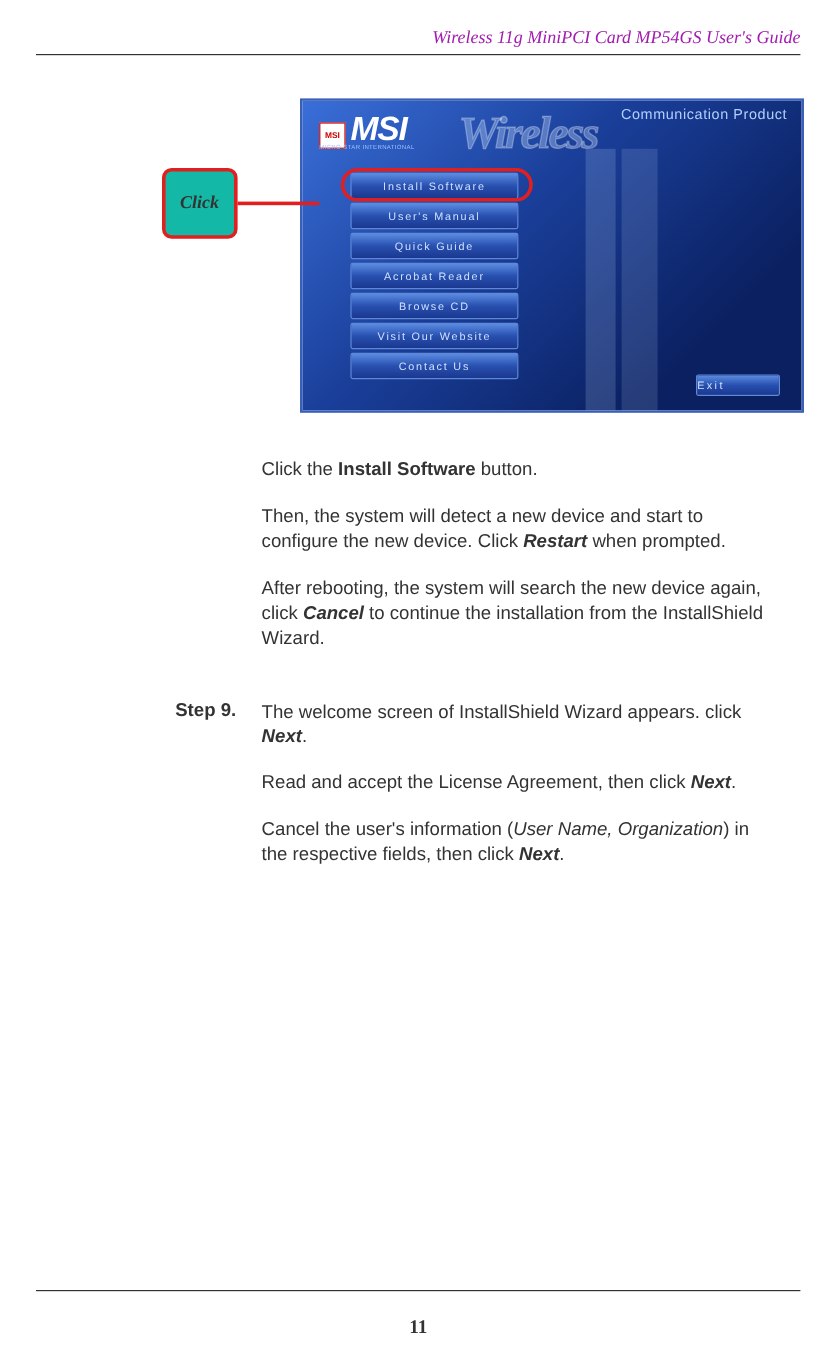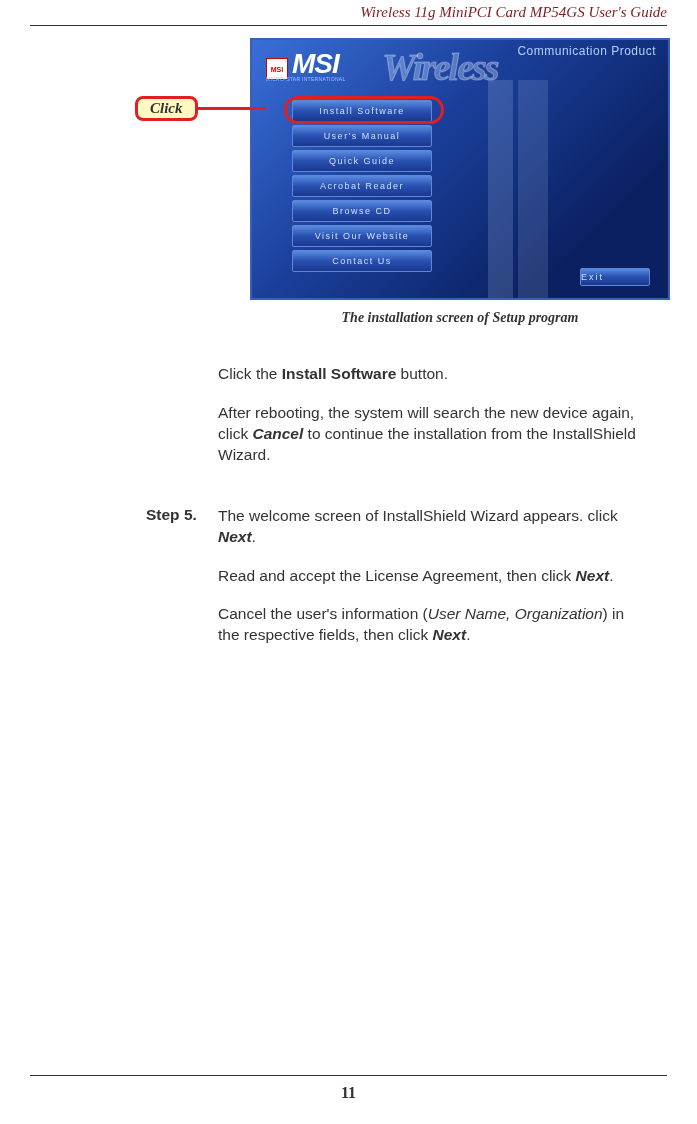--- a/index.html
+++ b/index.html
@@ -12,25 +12,25 @@
       position: relative;
     }
     .page {
       padding: 0 30px;
     }
     .header-title {
       text-align: right;
       font-style: italic;
       font-family: "Times New Roman", serif;
       font-size: 15px;
-      color: #7f1d1d;
-      padding-top: 4px;
+      color: #a21caf;
+      padding-top: 24px;
       padding-bottom: 4px;
       border-bottom: 1.5px solid #333;
-      margin-bottom: 12px;
+      margin-bottom: 36px;
     }
     .screenshot-area {
       position: relative;
       margin-left: 220px;
       margin-bottom: 10px;
     }
     .installer-window {
       width: 420px;
       height: 262px;
       border: 2px solid #3a5fb8;
@@ -160,27 +160,27 @@
       position: absolute;
       top: 58px;
       left: -115px;
       display: flex;
       align-items: center;
       z-index: 6;
     }
     .click-label {
       border: 3px solid #e02020;
       border-radius: 8px;
-      padding: 1px 12px;
+      padding: 18px 12px;
       font-family: "Times New Roman", serif;
       font-style: italic;
       font-weight: bold;
       font-size: 15px;
       color: #333;
-      background: #fef9c3;
+      background: #14b8a6;
     }
     .click-line {
       width: 68px;
       height: 3px;
       background: #e02020;
     }
     .caption {
       font-family: "Times New Roman", serif;
       font-style: italic;
       font-weight: bold;
@@ -222,21 +222,21 @@
     i { font-style: italic; }
     .footer-line {
       position: absolute;
       bottom: 48px;
       left: 30px;
       right: 30px;
       border-top: 1.5px solid #333;
     }
     .page-num {
       position: absolute;
-      bottom: 22px;
+      bottom: 8px;
       width: 100%;
       text-align: center;
       font-family: "Times New Roman", serif;
       font-weight: bold;
       font-size: 16px;
     }
   </style>
 </head>
 <body>
 
@@ -263,33 +263,35 @@
         <div class="menu-btn">Quick Guide</div>
         <div class="menu-btn">Acrobat Reader</div>
         <div class="menu-btn">Browse  CD</div>
         <div class="menu-btn">Visit Our Website</div>
         <div class="menu-btn">Contact Us</div>
       </div>
       <div class="exit-btn">Exit</div>
     </div>
   </div>
 
-  <div class="caption">The installation screen of Setup program</div>
 
   <div class="body-text">
     <p>
       <span>Click the </span><b>Install Software</b><span> button.</span>
     </p>
     <p>
+      <span>Then, the system will detect a new device and start to configure the new device.  Click </span><i class="b">Restart</i><span> when prompted.</span>
+    </p>
+    <p>
       <span>After rebooting, the system will search the new device again, click </span><i class="b">Cancel</i><span> to continue the installation from the InstallShield Wizard.</span>
     </p>
   </div>
 
   <div class="step-row">
-    <div class="step-label">Step 5.</div>
+    <div class="step-label">Step 9.</div>
     <div class="step-content">
       <p>
         <span>The welcome screen of InstallShield Wizard appears. click </span><i class="b">Next</i><span>.</span>
       </p>
       <p>
         <span>Read and accept the License Agreement, then click </span><i class="b">Next</i><span>.</span>
       </p>
       <p>
         <span>Cancel the user's information (</span><i>User Name, Organization</i><span>) in the respective fields, then click </span><i class="b">Next</i><span>.</span>
       </p>

